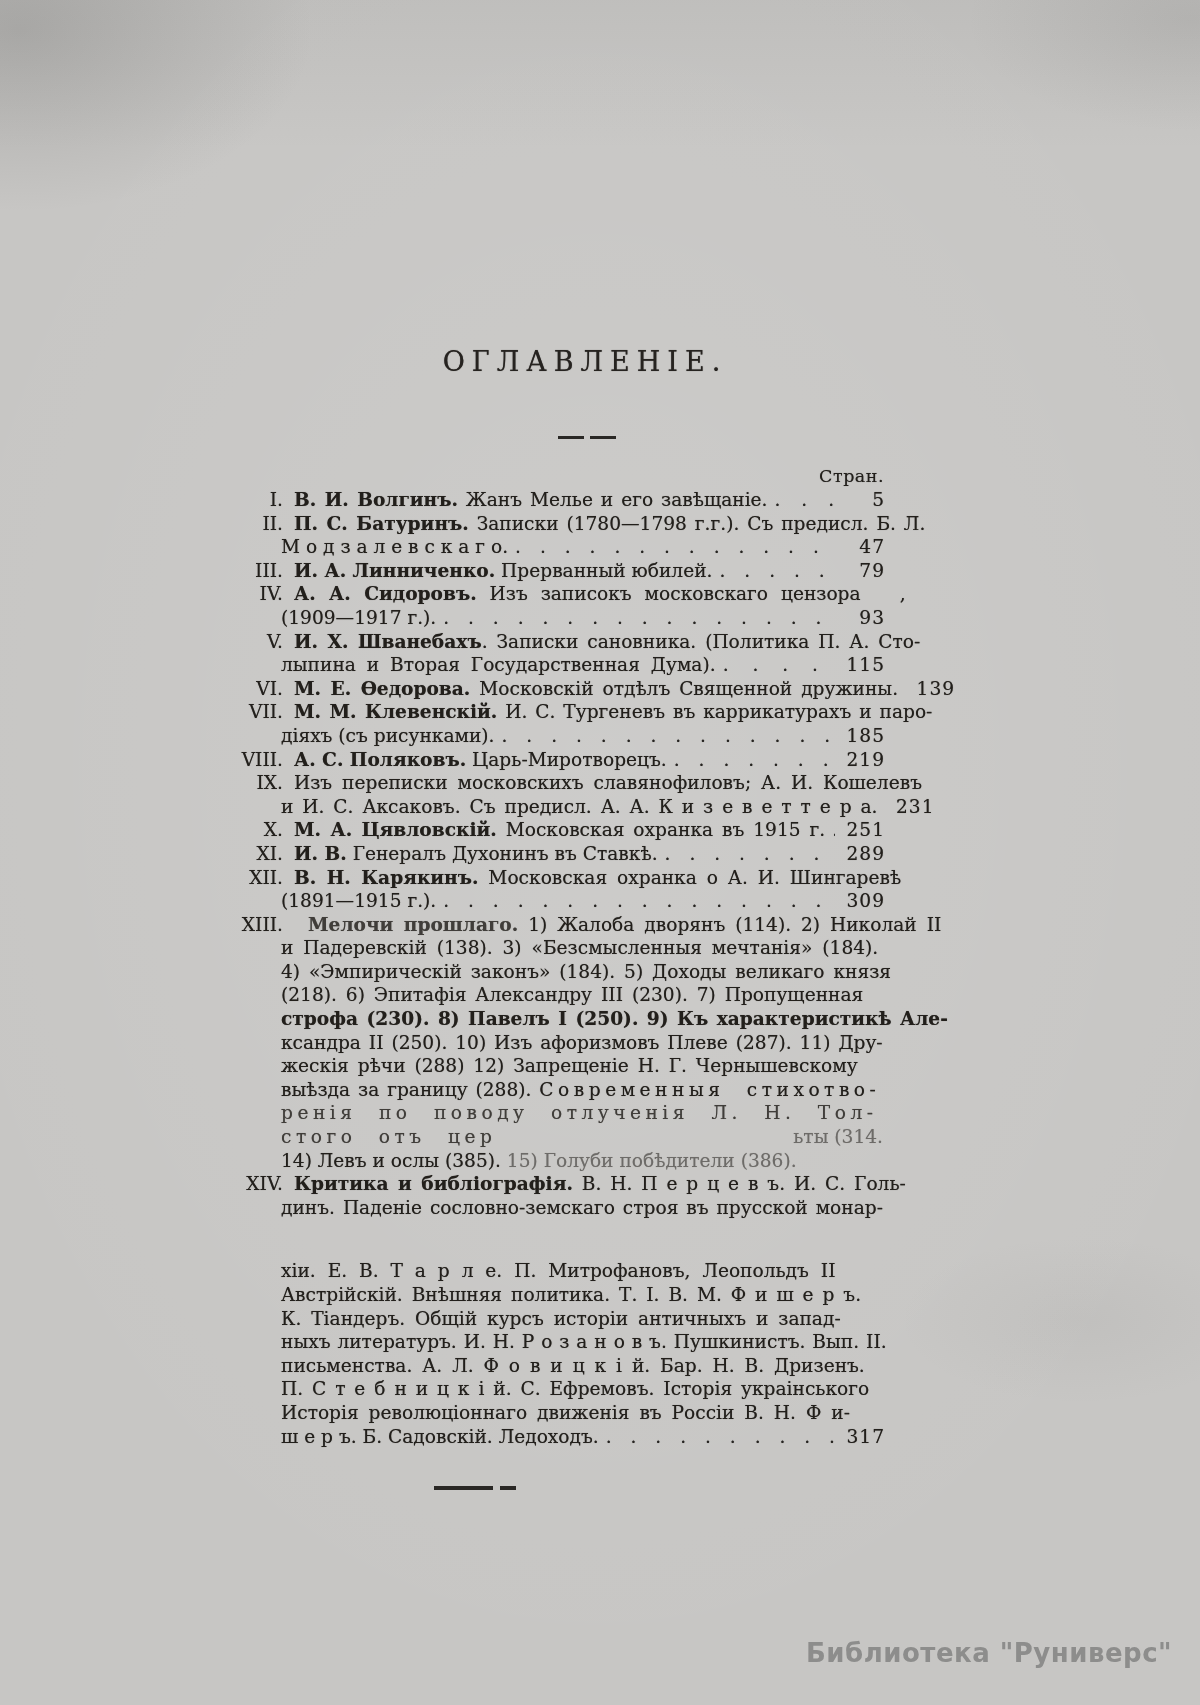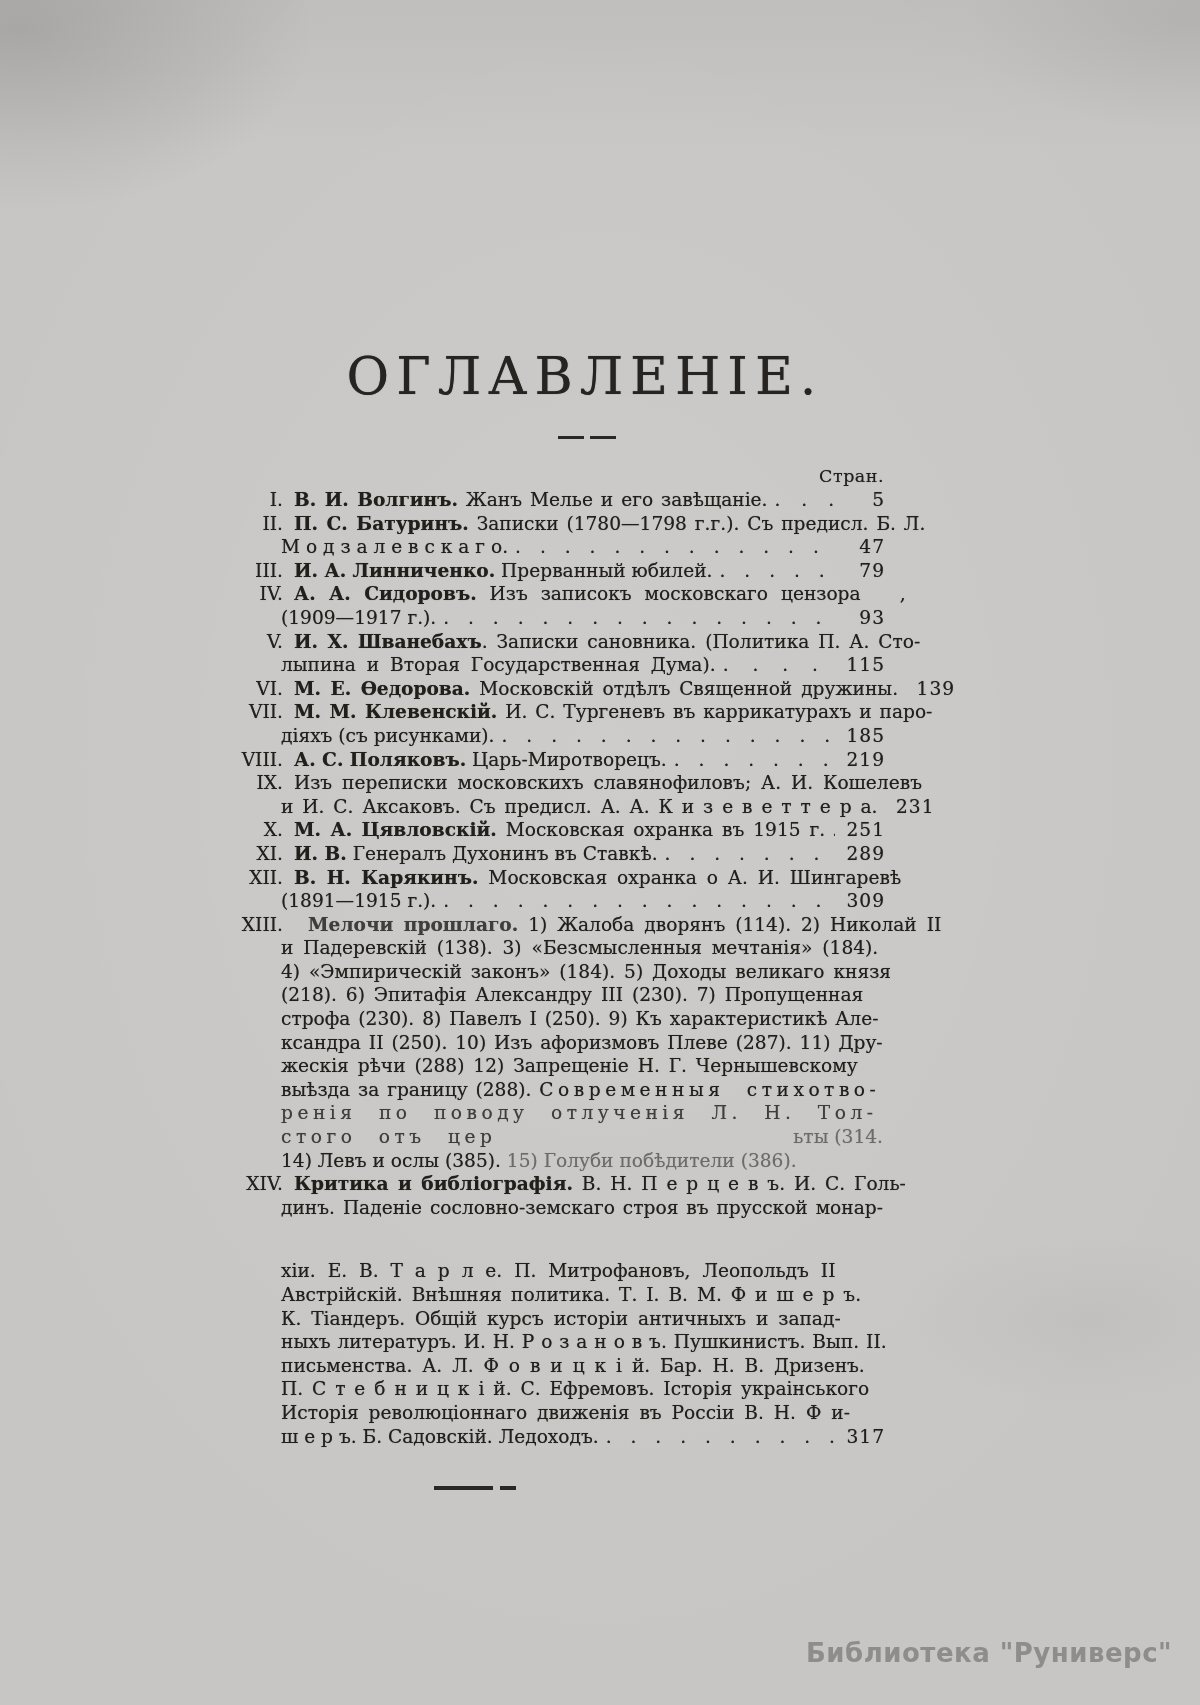--- a/index.html
+++ b/index.html
@@ -14,21 +14,21 @@
       radial-gradient(ellipse 320px 160px at 1190px 20px, rgba(90,90,88,.12), transparent 70%),
       radial-gradient(ellipse 260px 120px at 1080px 1320px, rgba(110,110,108,.07), transparent 70%),
       radial-gradient(ellipse 900px 1200px at 50% 45%, rgba(255,255,255,.10), transparent 78%),
       linear-gradient(180deg, rgba(115,115,113,.10), transparent 150px);
     font-family:"DejaVu Serif","Liberation Serif",serif;
     color:#221f1b;
   }
   .title{
     position:absolute;top:346px;left:0;width:1170px;
     text-align:center;
-    font-size:52px;letter-spacing:7px;font-weight:400;
+    font-size:27px;letter-spacing:7px;font-weight:400;
     color:#262320;
     text-shadow:0 0 .8px rgba(25,23,20,.7);
   }
   .title-rule{
     position:absolute;top:436px;left:558px;width:58px;height:3px;
     background:linear-gradient(90deg,#2a2825 0 44%,transparent 44% 56%,#2a2825 56% 100%);
   }
   .toc{
     position:absolute;left:215px;top:464px;width:670px;
     font-size:18.6px;
@@ -194,21 +194,21 @@
         <div class="line cont" style="word-spacing: 3px;">
           <span class="num"></span>
           <span class="body"><span>4) «Эмпирическій законъ» (184). 5) Доходы великаго князя</span></span>
           <span class="page-num"></span>
         </div>
         <div class="line cont" style="word-spacing: 3px;">
           <span class="num"></span>
           <span class="body"><span>(218). 6) Эпитафія Александру III (230). 7) Пропущенная</span></span>
           <span class="page-num"></span>
         </div>
-        <div class="line cont" style="word-spacing: 2px;">
+        <div class="line cont" style="word-spacing: 2px; font-weight: bold;">
           <span class="num"></span>
           <span class="body"><span>строфа (230). 8) Павелъ I (250). 9) Къ характеристикѣ Але-</span></span>
           <span class="page-num"></span>
         </div>
         <div class="line cont" style="word-spacing: 2px;">
           <span class="num"></span>
           <span class="body"><span>ксандра II (250). 10) Изъ афоризмовъ Плеве (287). 11) Дру-</span></span>
           <span class="page-num"></span>
         </div>
         <div class="line cont" style="word-spacing: 3px;">

